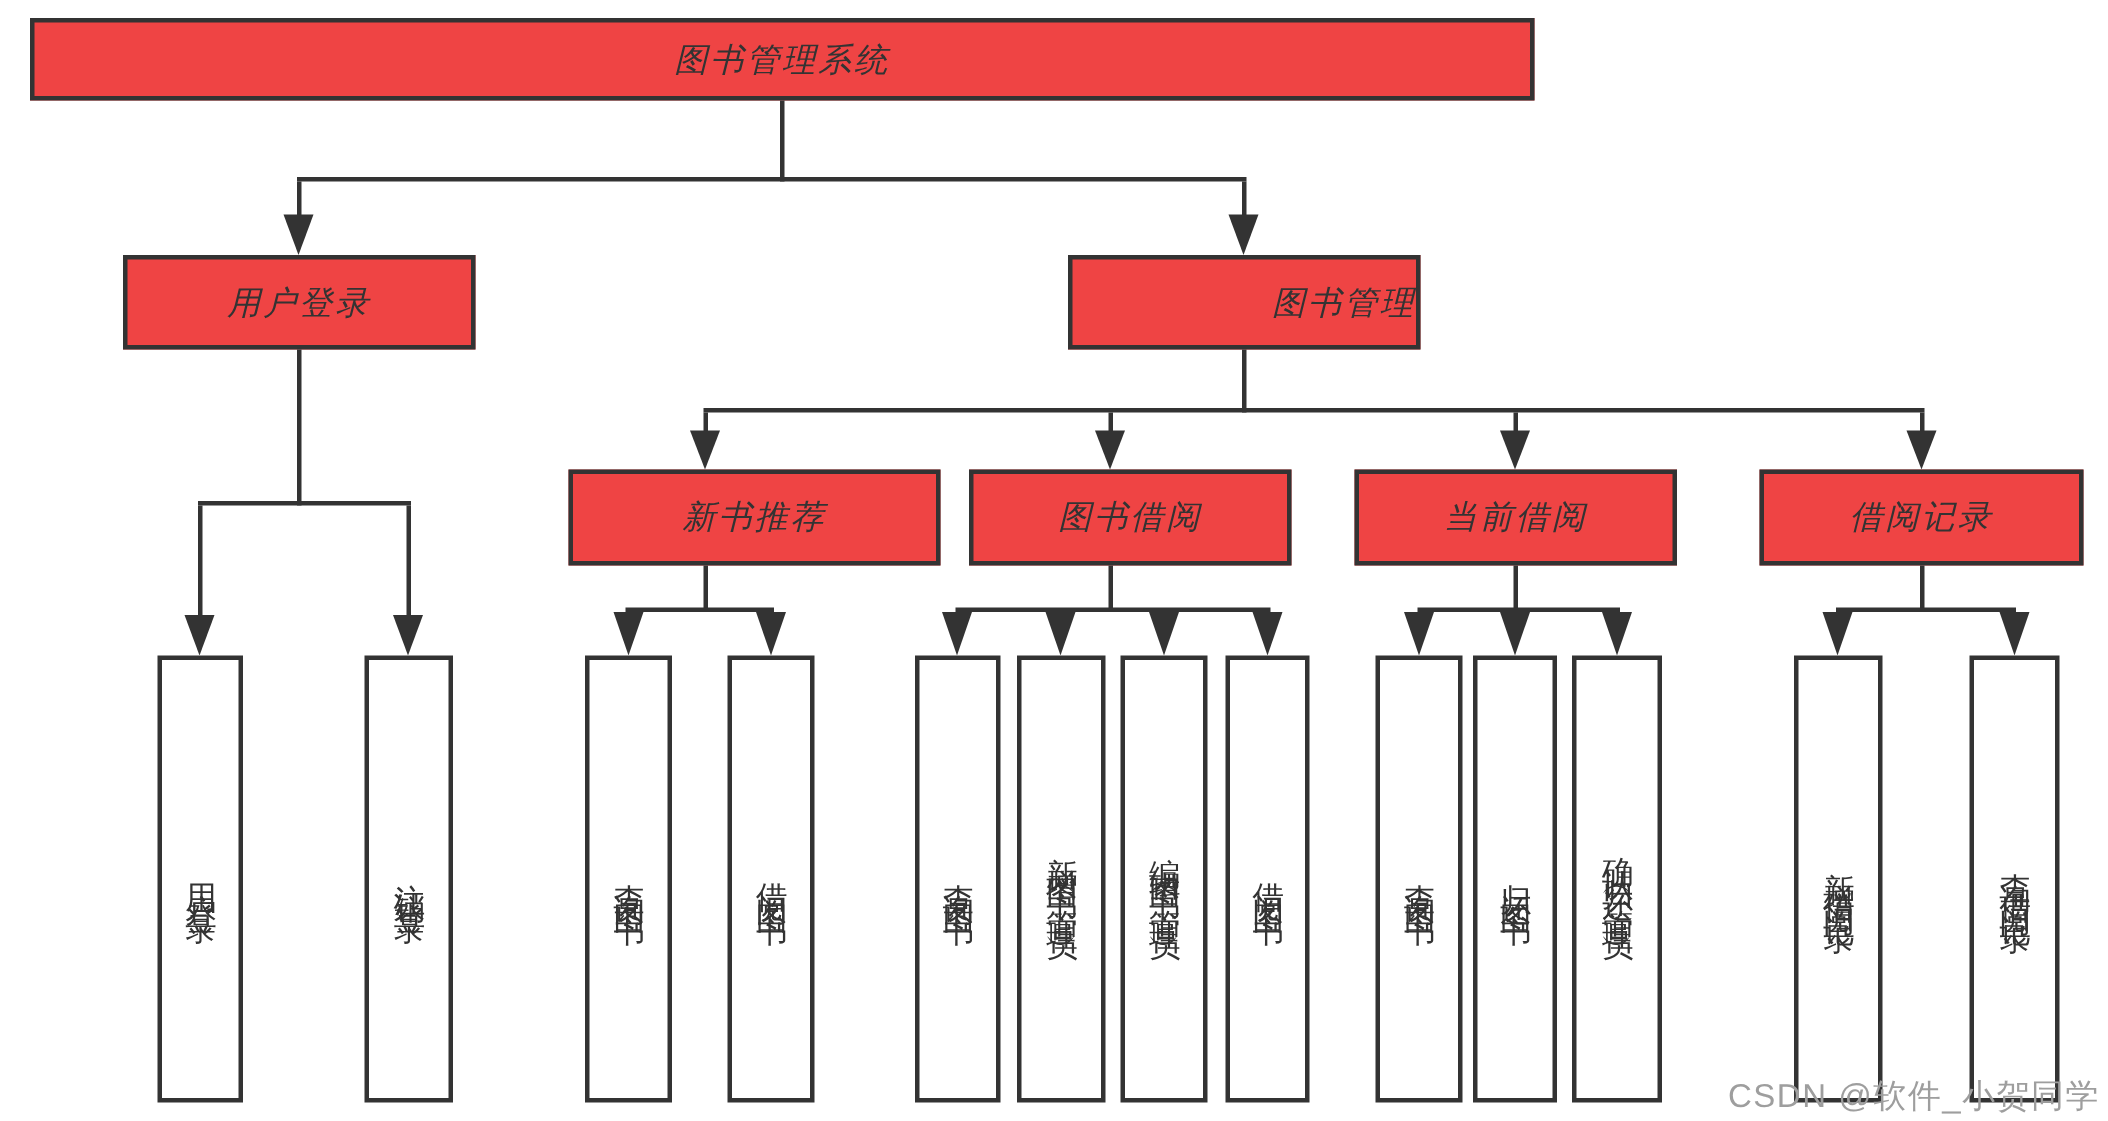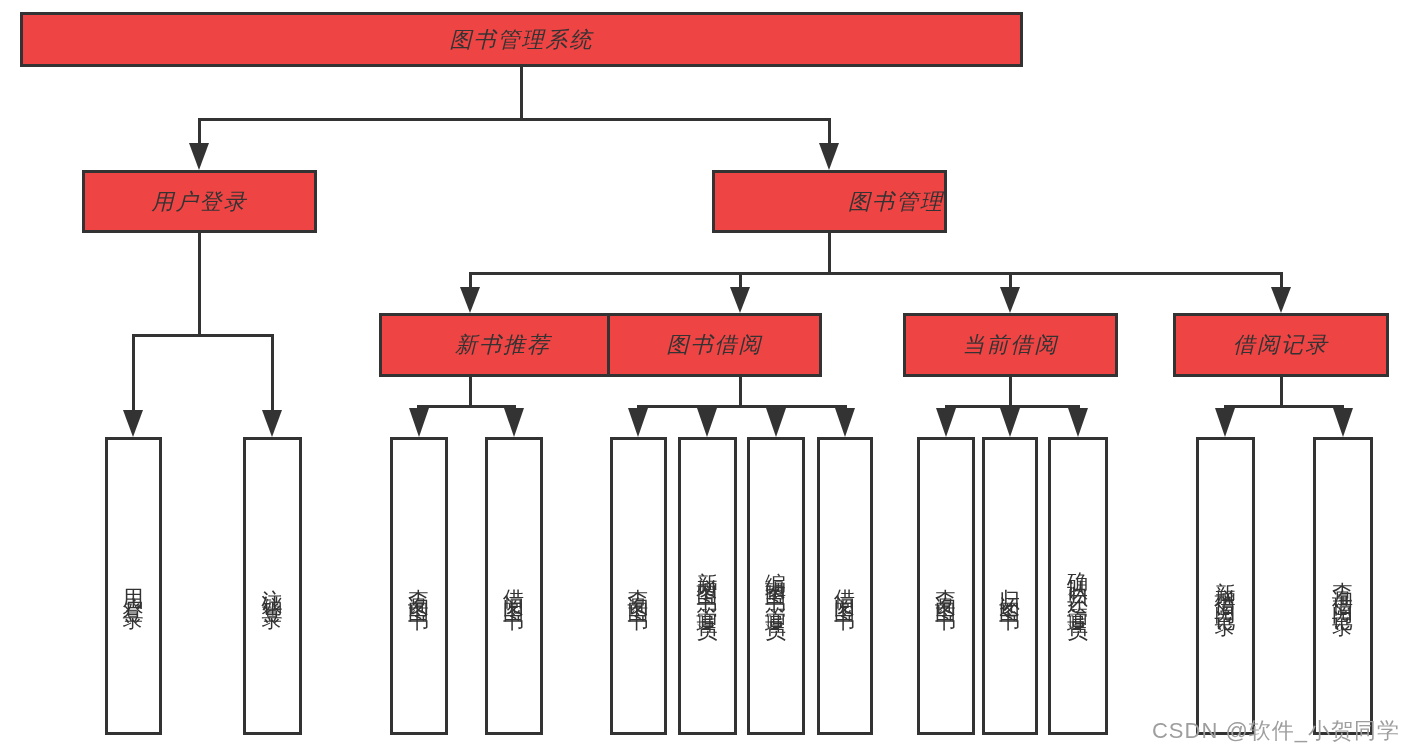--- a/index.html
+++ b/index.html
@@ -82,21 +82,21 @@
   <div class="vline" style="left:1009px; top:275px; height:15px;"></div>
   <div class="vline" style="left:1280px; top:275px; height:15px;"></div>
   <div class="arrow sm" style="left:460px; top:287px;"></div>
   <div class="arrow sm" style="left:730px; top:287px;"></div>
   <div class="arrow sm" style="left:1000px; top:287px;"></div>
   <div class="arrow sm" style="left:1271px; top:287px;"></div>
 
   <div class="hbox" style="left:362px; top:313px; width:248px; height:64px;margin-left:17px;">
     <span>新书推荐</span>
   </div>
-  <div class="hbox" style="left:607px; top:313px; width:215px; height:64px;">
+  <div class="hbox" style="left:646px; top:313px; width:215px; height:64px;">
     <span>图书借阅</span>
   </div>
   <div class="hbox" style="left:1173px; top:313px; width:216px; height:64px;">
     <span>借阅记录</span>
   </div>
   <div class="hbox" style="left:903px; top:313px; width:215px; height:64px;">
     <span>当前借阅</span>
   </div>
 
   <div class="vline" style="left:469px; top:377px; height:31px;"></div>

